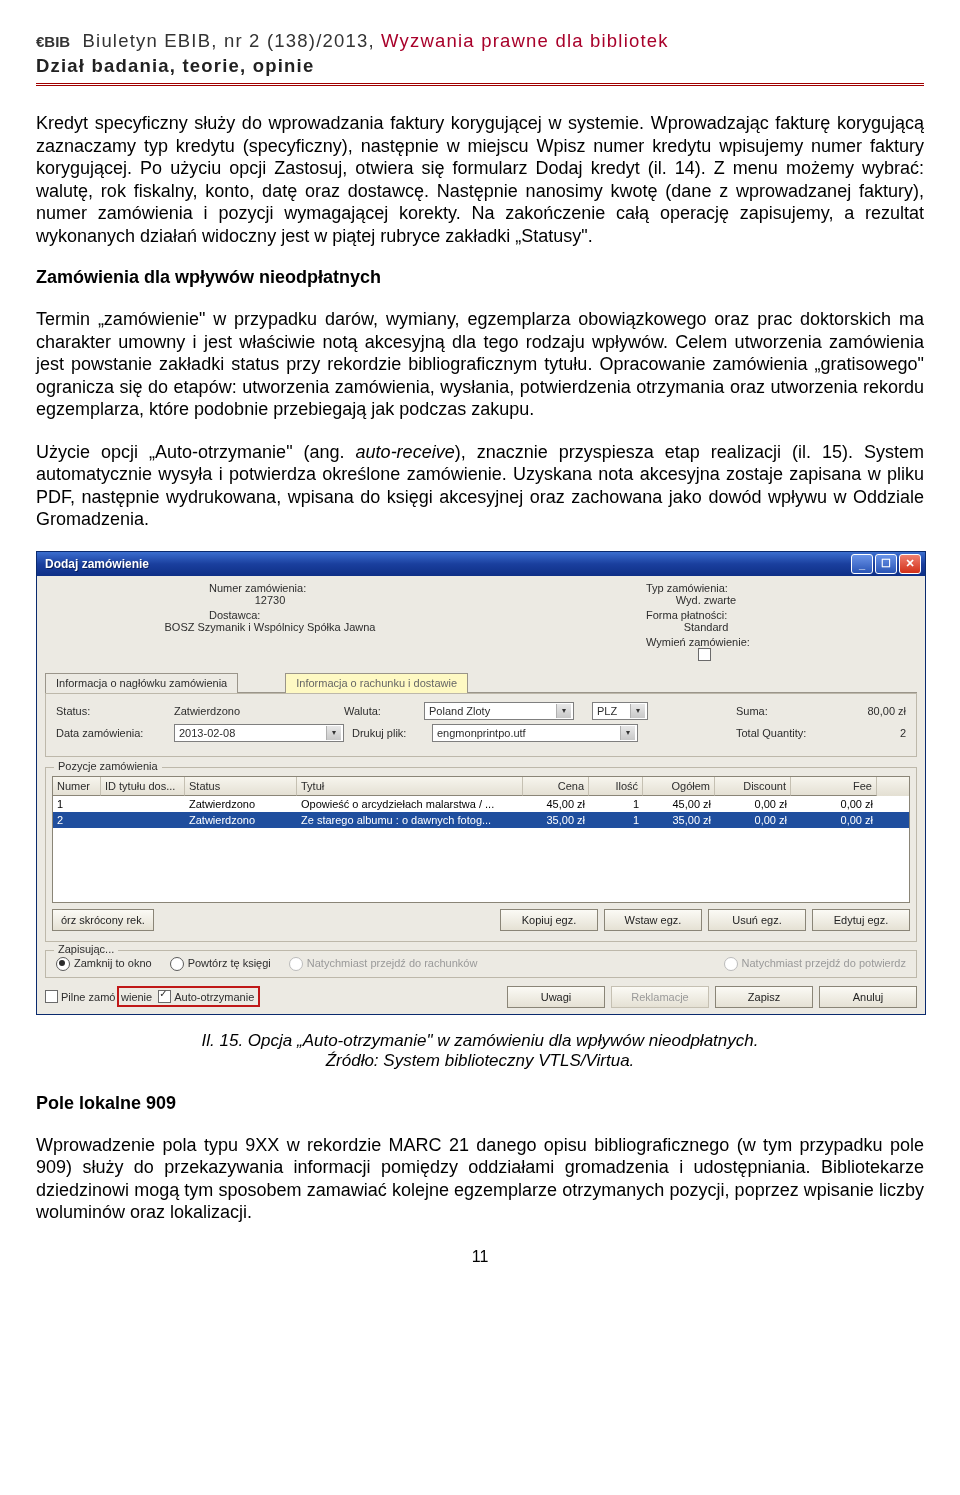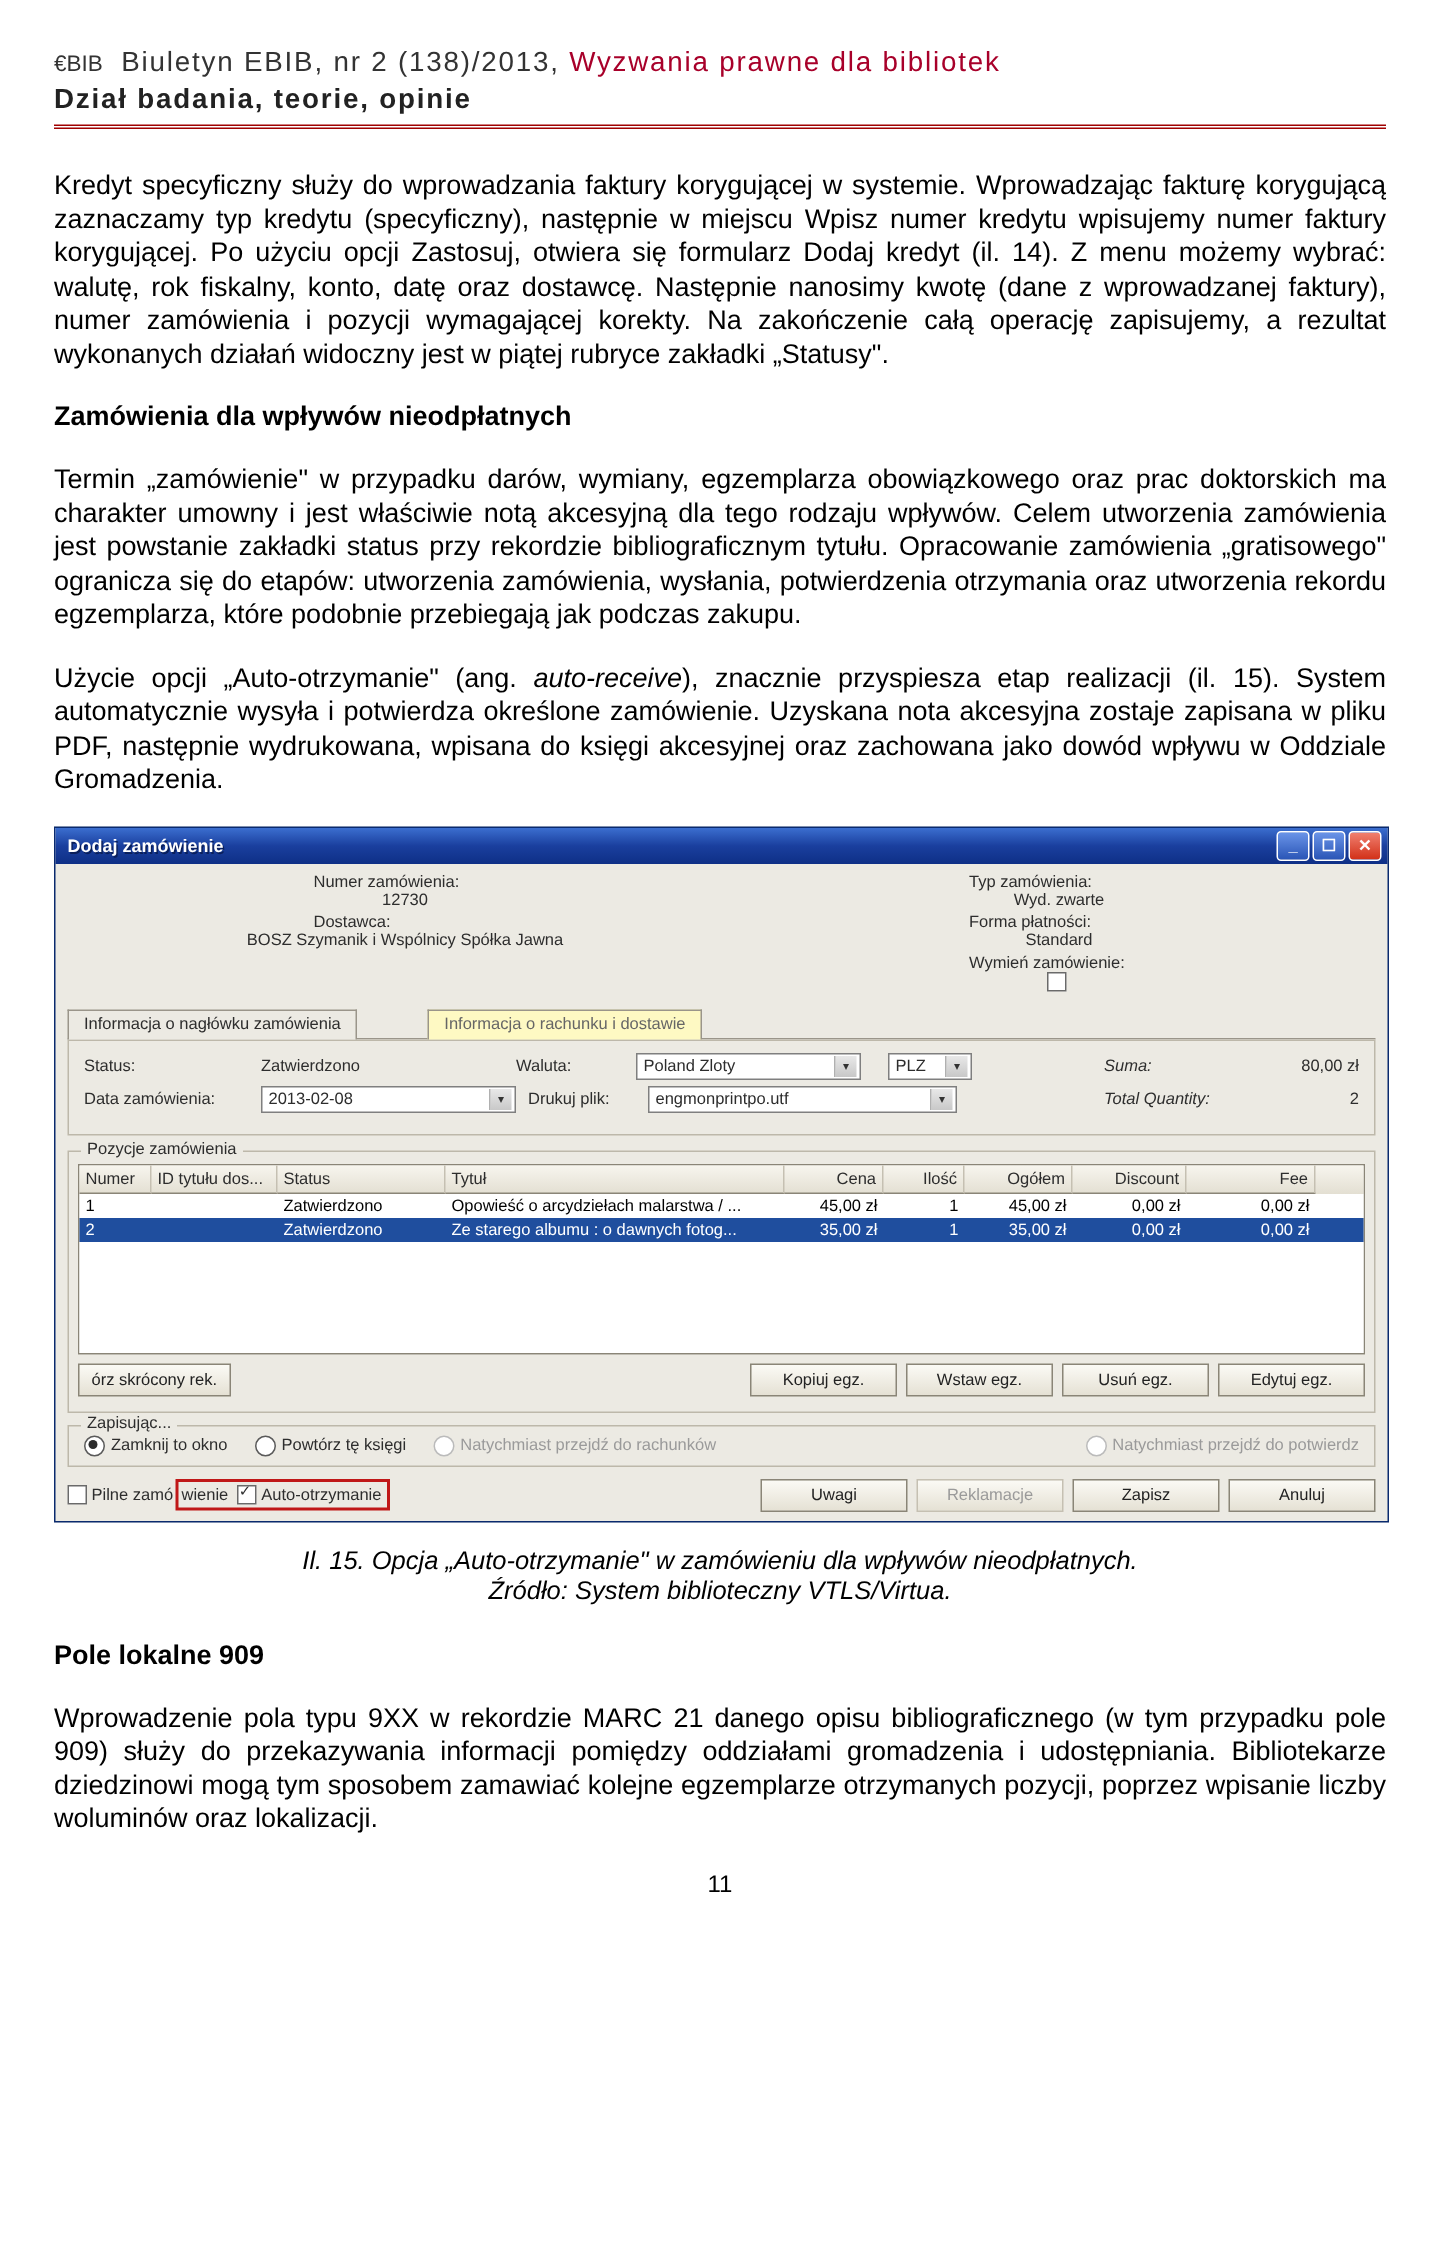--- a/index.html
+++ b/index.html
@@ -18,21 +18,21 @@
     padding-bottom: 6px;
     margin-bottom: 26px;
   }
   .header-line1 {
     font-size: 18.5px;
     letter-spacing: 1.2px;
   }
   .header-prefix { color: #333; }
   .logo {
     display:inline-block;
-    font-weight:normal;
+    font-weight:bold;
     color:#333;
     font-size:15px;
     letter-spacing:0;
     margin-right:6px;
     vertical-align:baseline;
   }
   .header-red { color: #a8002a; }
   .header-line2 {
     font-size: 18.5px;
     font-weight: bold;
@@ -137,21 +137,21 @@
     justify-content:space-between;
   }
   .select-arrow {
     width:14px;height:14px;
     border-left:1px solid #b0b0b0;
     background:linear-gradient(#e8e8e8,#c8c8c8);
     font-size:8px; color:#333;
     display:flex;align-items:center;justify-content:center;
   }
   .right-col { margin-left:auto; display:flex; align-items:center; }
-  .right-lbl { width:110px; font-size:11px;font-style:italic; }
+  .right-lbl { width:110px; font-size:11px; }
   .fieldset {
     border:1px solid #bdb8aa;
     margin-top:10px;
     padding:8px 6px 10px 6px;
     position:relative;
   }
   .legend {
     position:absolute; top:-8px; left:8px;
     background:#eceae3; padding:0 4px; font-size:11px;
   }

